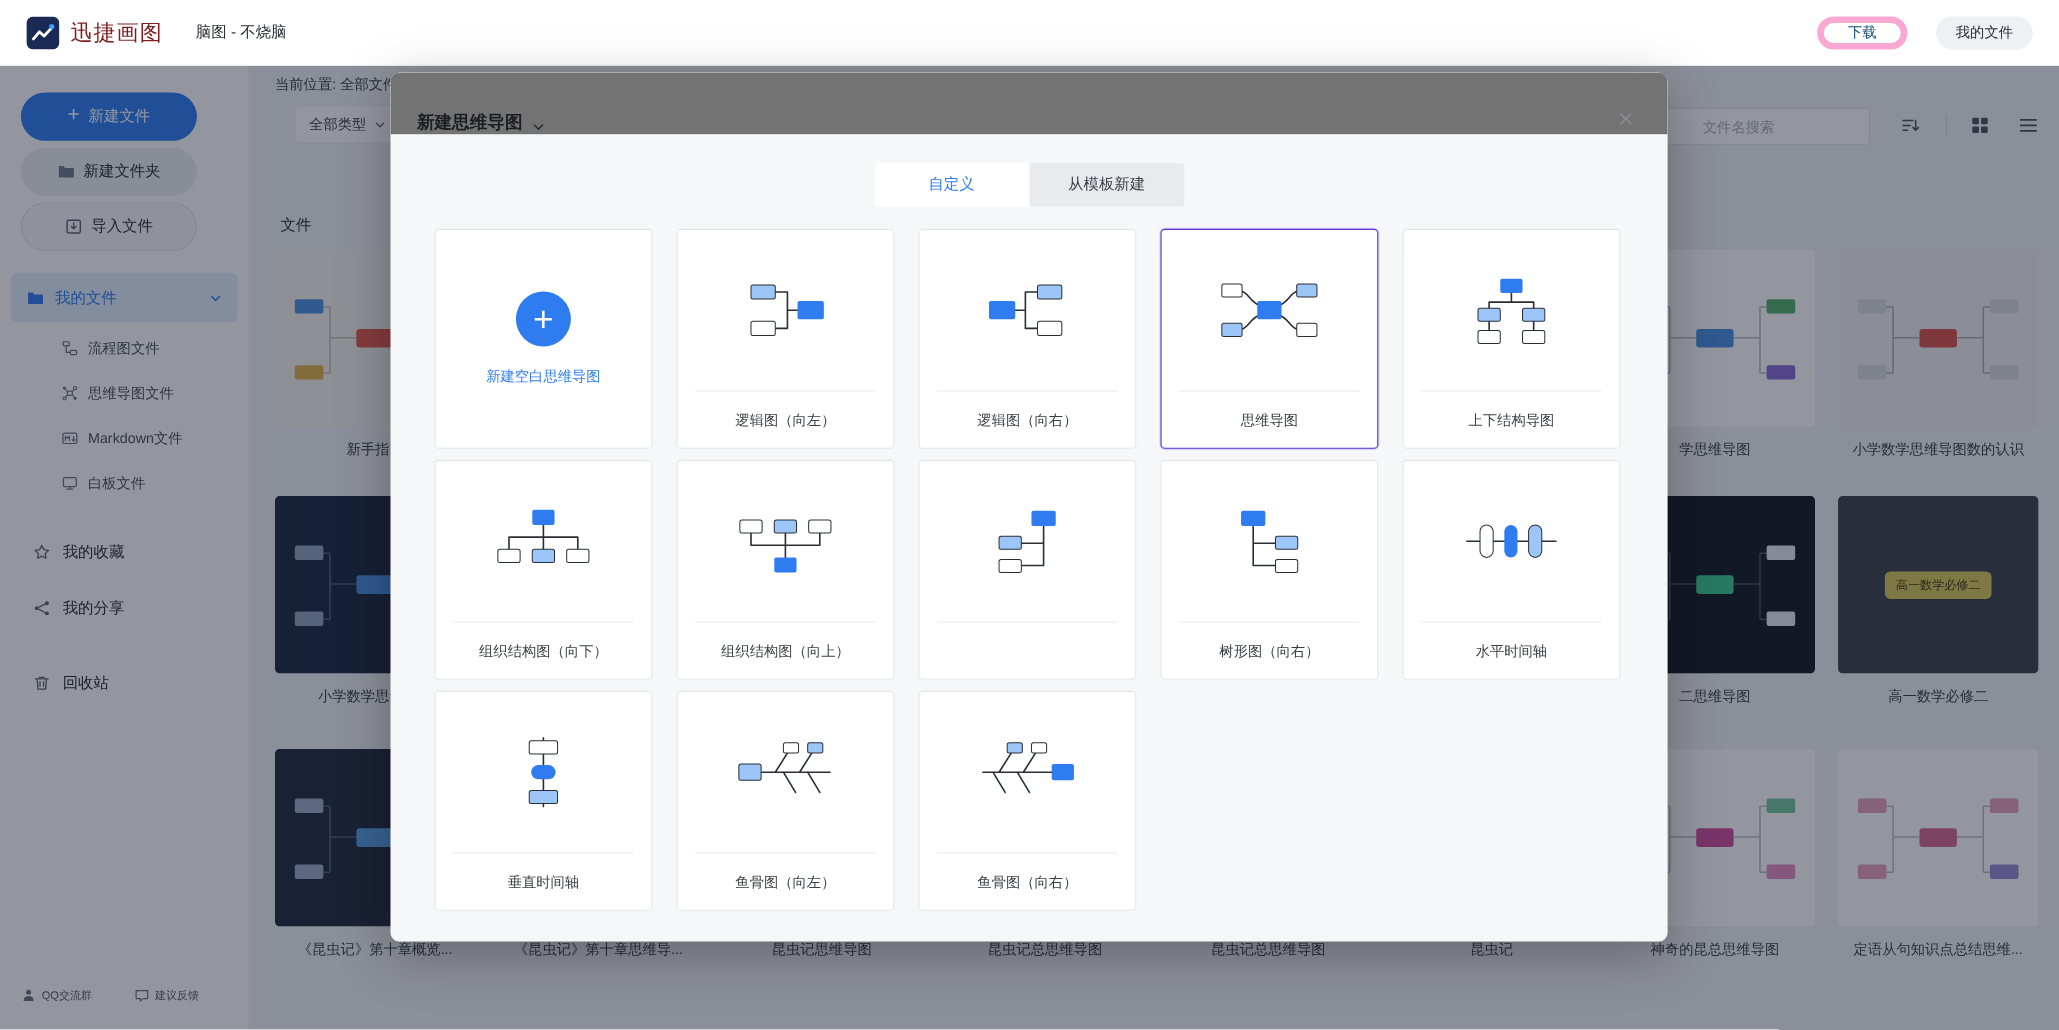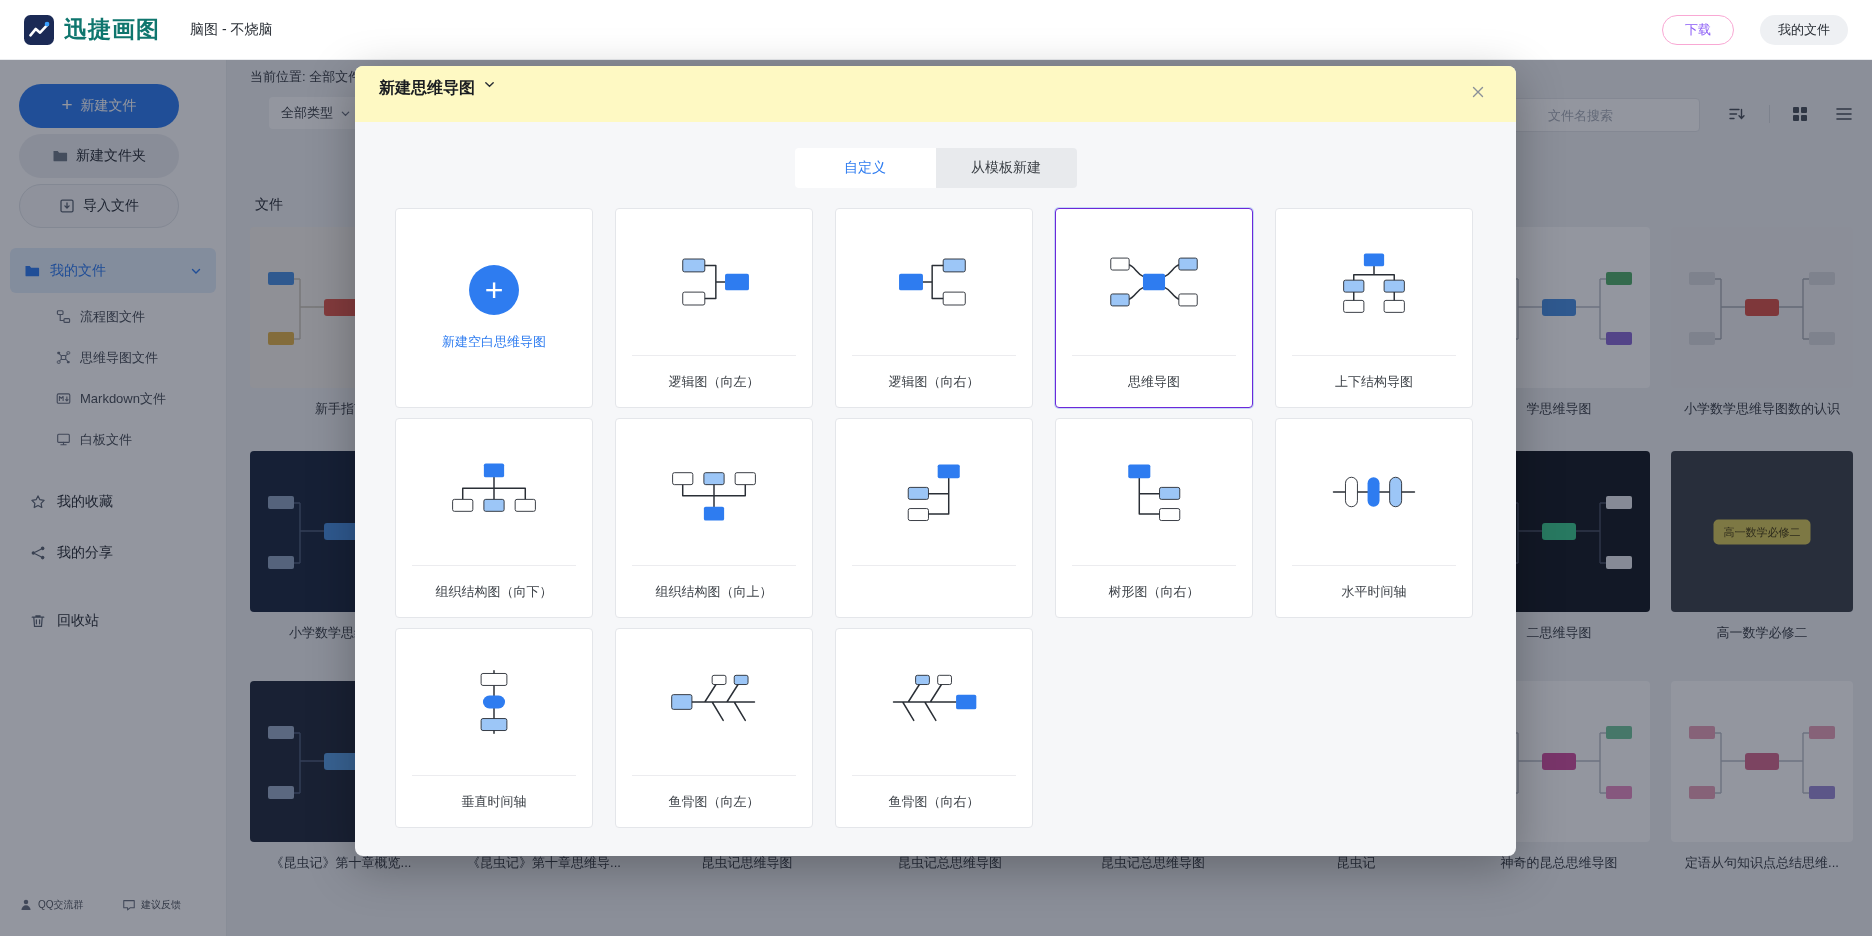--- a/index.html
+++ b/index.html
@@ -3,25 +3,25 @@
 <meta charset="utf-8">
 <style>
   html,body{margin:0;padding:0;width:1872px;height:936px;overflow:hidden;
     font-family:"Liberation Sans","DejaVu Sans",sans-serif;background:#eef0f3;position:relative;
     -webkit-font-smoothing:antialiased;}
   *{box-sizing:border-box}
   
   .header{position:absolute;top:0;left:0;right:0;height:60px;background:#fff;
     border-bottom:1px solid #e9ebee;display:flex;align-items:center;padding:0 24px;z-index:10}
   .logo-wrap{display:flex;align-items:center;gap:10px;cursor:pointer}
-  .logo-text{font-size:23px;font-weight:bold;color:#0f766e;letter-spacing:1px}
+  .logo-text{font-size:20px;font-weight:normal;color:#7f1d1d;letter-spacing:1px}
   .header-sub{margin-left:30px;font-size:14px;color:#2a2f36}
   .header-spacer{flex:1}
-  .btn-download{height:30px;padding:0 22px;border:1px solid #f9a8d4;border-radius:16px;
-    color:#8b5cf6;background:#fff;font-size:13px;display:flex;align-items:center;cursor:pointer;margin-right:26px}
+  .btn-download{height:30px;padding:0 22px;border:6px solid #f9a8d4;border-radius:16px;
+    color:#0c4a6e;background:#fff;font-size:13px;display:flex;align-items:center;cursor:pointer;margin-right:26px}
   .btn-myfiles{height:30px;padding:0 18px;border-radius:16px;background:#eef0f3;color:#2a2f36;
     font-size:13px;display:flex;align-items:center;cursor:pointer}
   
   .sidebar{position:absolute;top:60px;left:0;width:227px;bottom:0;background:#fff;z-index:5;
     border-right:1px solid #eceef1}
   .side-btn{position:absolute;left:19px;width:160px;height:44px;border-radius:22px;display:flex;
     align-items:center;justify-content:center;font-size:14px;gap:8px;cursor:pointer}
   .side-btn.new{top:24px;background:#2e7cf0;color:#fff}
   .side-btn.new .plus{font-size:19px;font-weight:300;margin-top:-2px}
   .side-btn.folder{top:74px;background:#edeff2;color:#2a2f36}
@@ -53,21 +53,21 @@
   .file-card{position:absolute;width:182px;cursor:pointer}
   .file-thumb{width:182px;height:161px;border-radius:4px;overflow:hidden;position:relative;background:#e9ebee}
   .file-thumb svg{position:absolute;left:0;top:0;width:100%;height:100%}
   .thumb-pill{position:absolute;left:50%;top:50%;transform:translate(-50%,-50%);background:#d8c85a;
     color:#453c10;font-size:11px;padding:5px 10px;border-radius:5px;white-space:nowrap;z-index:2}
   .file-label{margin-top:12px;text-align:center;font-size:13px;color:#3a3f45;white-space:nowrap}
   
   .overlay{position:absolute;top:60px;left:0;right:0;bottom:0;background:rgba(15,23,42,.45);z-index:50}
   .modal{position:absolute;left:355px;top:66px;width:1161px;height:790px;background:#f6f7f9;
     border-radius:8px;z-index:60;box-shadow:0 12px 48px rgba(0,0,0,.28);overflow:hidden}
-  .modal-head{height:56px;background:#fef9c3;display:flex;align-items:flex-start;padding:12px 24px;gap:8px}
+  .modal-head{height:56px;background:#737373;display:flex;align-items:flex-end;padding:0 24px;gap:8px}
   .modal-title{font-size:16px;font-weight:bold;color:#1a1d21}
   .modal-head .spacer{flex:1}
   .modal-close{width:28px;height:28px;display:flex;align-items:center;justify-content:center;cursor:pointer}
   .tabs{width:282px;margin:26px auto 0;display:flex;border-radius:4px;overflow:hidden}
   .tab{flex:1;height:40px;display:flex;align-items:center;justify-content:center;font-size:14px;
     cursor:pointer;background:#e8eaed;color:#3a3f45}
   .tab.active{background:#fff;color:#2e7cf0}
   .tpl-grid{display:grid;grid-template-columns:repeat(5,198px);gap:10px 22px;padding:20px 0 0 40px}
   .tpl-card{width:198px;height:200px;background:#fff;border:1px solid #e4e6ea;border-radius:4px;
     display:flex;flex-direction:column;cursor:pointer}

